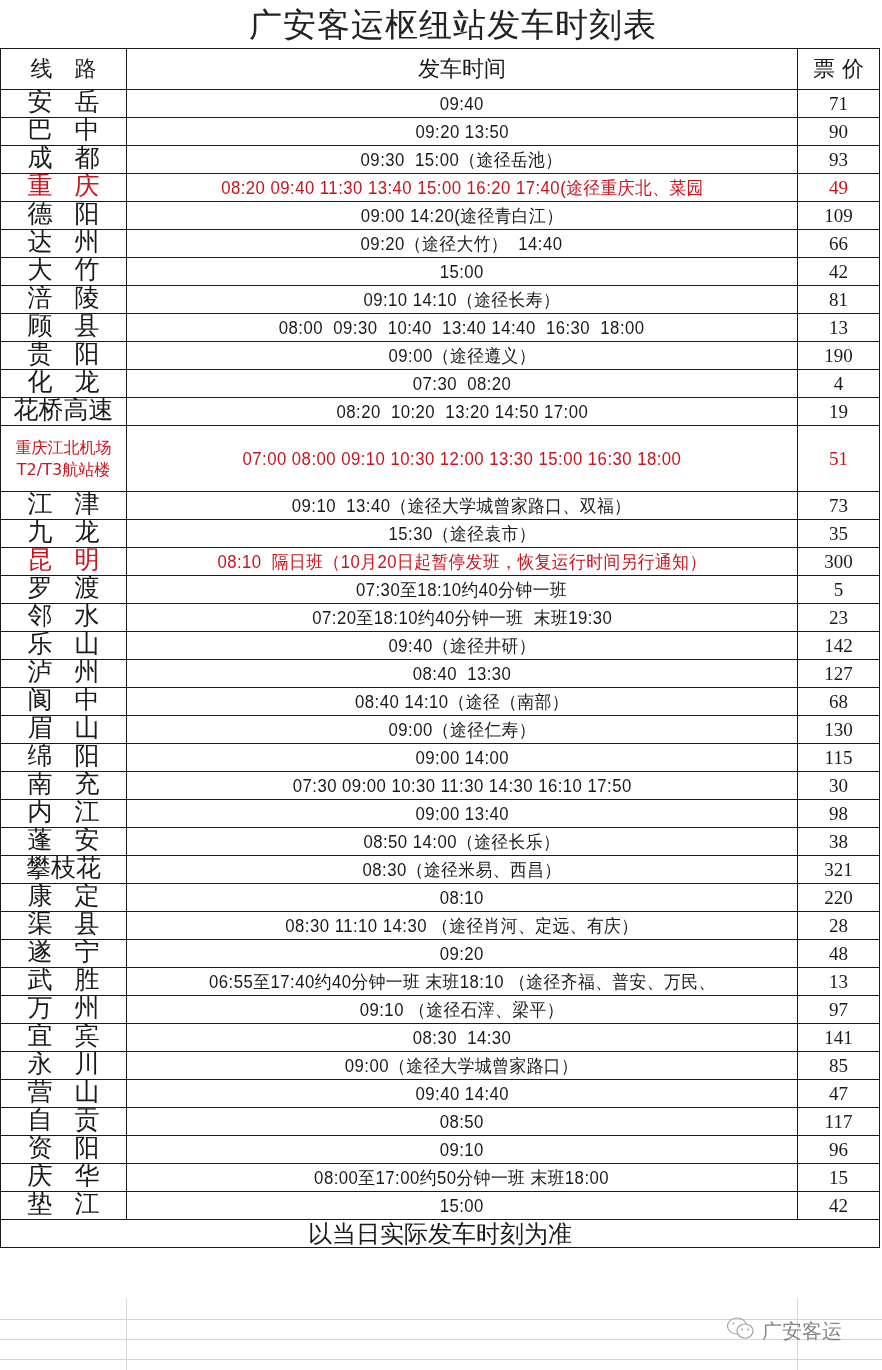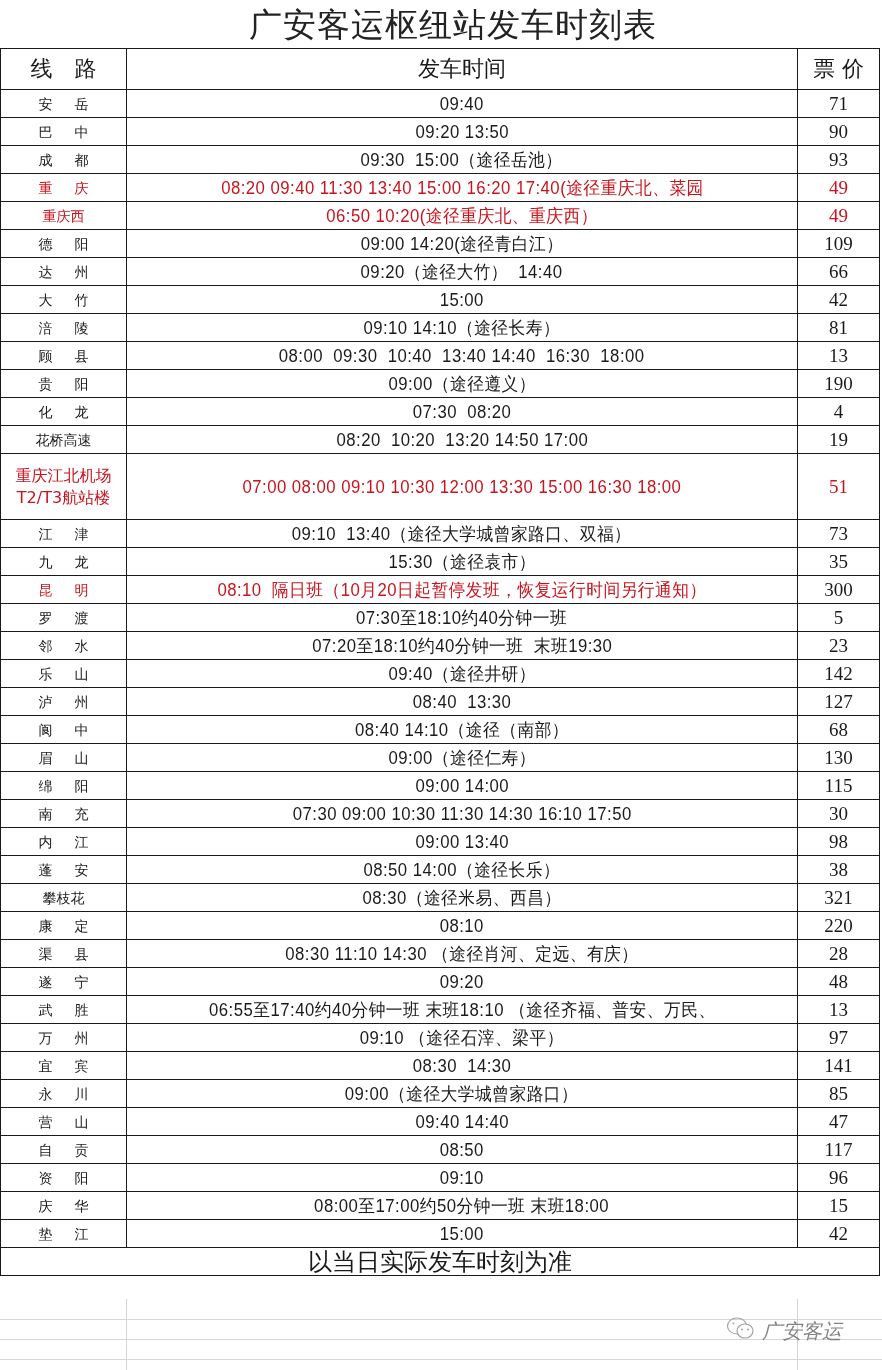--- a/index.html
+++ b/index.html
@@ -13,36 +13,36 @@
   table.sched td { border: 1.5px solid #1a1a1a; padding: 0; text-align: center;
                    vertical-align: middle; white-space: nowrap; overflow: hidden;
                    font-size: 18px; line-height: 26px; }
   table.sched tr { height: 28px; }
   table.sched tr.hdr { height: 41px; }
   table.sched tr.hdr td { font-size: 22px; font-family: "DejaVu Sans", sans-serif; }
   table.sched tr.tall { height: 66px; }
   .c-route { width: 125px; font-family: "DejaVu Sans", sans-serif; letter-spacing: 0px; }
   .c-time  { width: 670px; font-family: "Liberation Sans", sans-serif; }
   .c-price { width: 80px; font-family: "Liberation Serif", serif; }
-  .route-txt { font-family: Liberation Sans, sans-serif; font-size: 14px; }
+  .route-txt { font-family: Liberation Mono, monospace; font-size: 25px; }
   .route-txt.spaced { letter-spacing: 22px; padding-left: 22px; }
   .time-txt { font-family: "Liberation Sans Narrow", "Liberation Sans", sans-serif;
               font-size: 18px; letter-spacing: 0.5px; display: inline-block;
               transform: scaleX(0.93); transform-origin: center; }
   .price-txt { font-size: 19px; }
   tr.red td { color: #c8141e; }
   tr.red td.c-price.black { color: #1a1a1a; }
   .airport-name { font-size: 16px; line-height: 22px; }
   tr.footer td { font-size: 24px; font-family: "DejaVu Sans", sans-serif; height: 25px; }
   .grid-bg { position: absolute; left: 0; top: 1299px; width: 882px; height: 71px; }
   .grid-h { position: absolute; left: 0; width: 882px; height: 1px; background: #d6d6d6; }
   .grid-v { position: absolute; top: 0; width: 1px; height: 71px; background: #d6d6d6; }
   .watermark { position: absolute; left: 726px; top: 1316px; height: 30px; display: flex;
                align-items: center; gap: 6px; color: #8a8a8a; opacity: 0.9; }
-  .watermark .wm-text { font-family: "DejaVu Sans", sans-serif; font-size: 20px; color: #777; font-style: italic; }
+  .watermark .wm-text { font-family: "DejaVu Sans", sans-serif; font-size: 20px; color: #777; }
 </style>
 </head>
 <body>
 
 <div class="title">广安客运枢纽站发车时刻表</div>
 
 <table class="sched">
   <colgroup>
     <col style="width:126px">
       <col style="width:671px">
@@ -67,25 +67,20 @@
       <tr>
         <td class="c-route"><span class="route-txt spaced">成都</span></td>
         <td class="c-time"><span class="time-txt" style="white-space: pre;">09:30  15:00（途径岳池）</span></td>
         <td class="c-price"><span class="price-txt">93</span></td>
       </tr>
       <tr class="red">
         <td class="c-route"><span class="route-txt spaced">重庆</span></td>
         <td class="c-time"><span class="time-txt" style="white-space: pre;">08:20 09:40 11:30 13:40 15:00 16:20 17:40(途径重庆北、菜园</span></td>
         <td class="c-price"><span class="price-txt">49</span></td>
       </tr>
-      <tr class="red">
-        <td class="c-route"><span class="route-txt">重庆西</span></td>
-        <td class="c-time"><span class="time-txt" style="white-space: pre;">06:50 10:20(途径重庆北、重庆西）</span></td>
-        <td class="c-price"><span class="price-txt">49</span></td>
-      </tr>
       <tr>
         <td class="c-route"><span class="route-txt spaced">德阳</span></td>
         <td class="c-time"><span class="time-txt" style="white-space: pre;">09:00 14:20(途径青白江）</span></td>
         <td class="c-price"><span class="price-txt">109</span></td>
       </tr>
       <tr>
         <td class="c-route"><span class="route-txt spaced">达州</span></td>
         <td class="c-time"><span class="time-txt" style="white-space: pre;">09:20（途径大竹）  14:40</span></td>
         <td class="c-price"><span class="price-txt">66</span></td>
       </tr>

